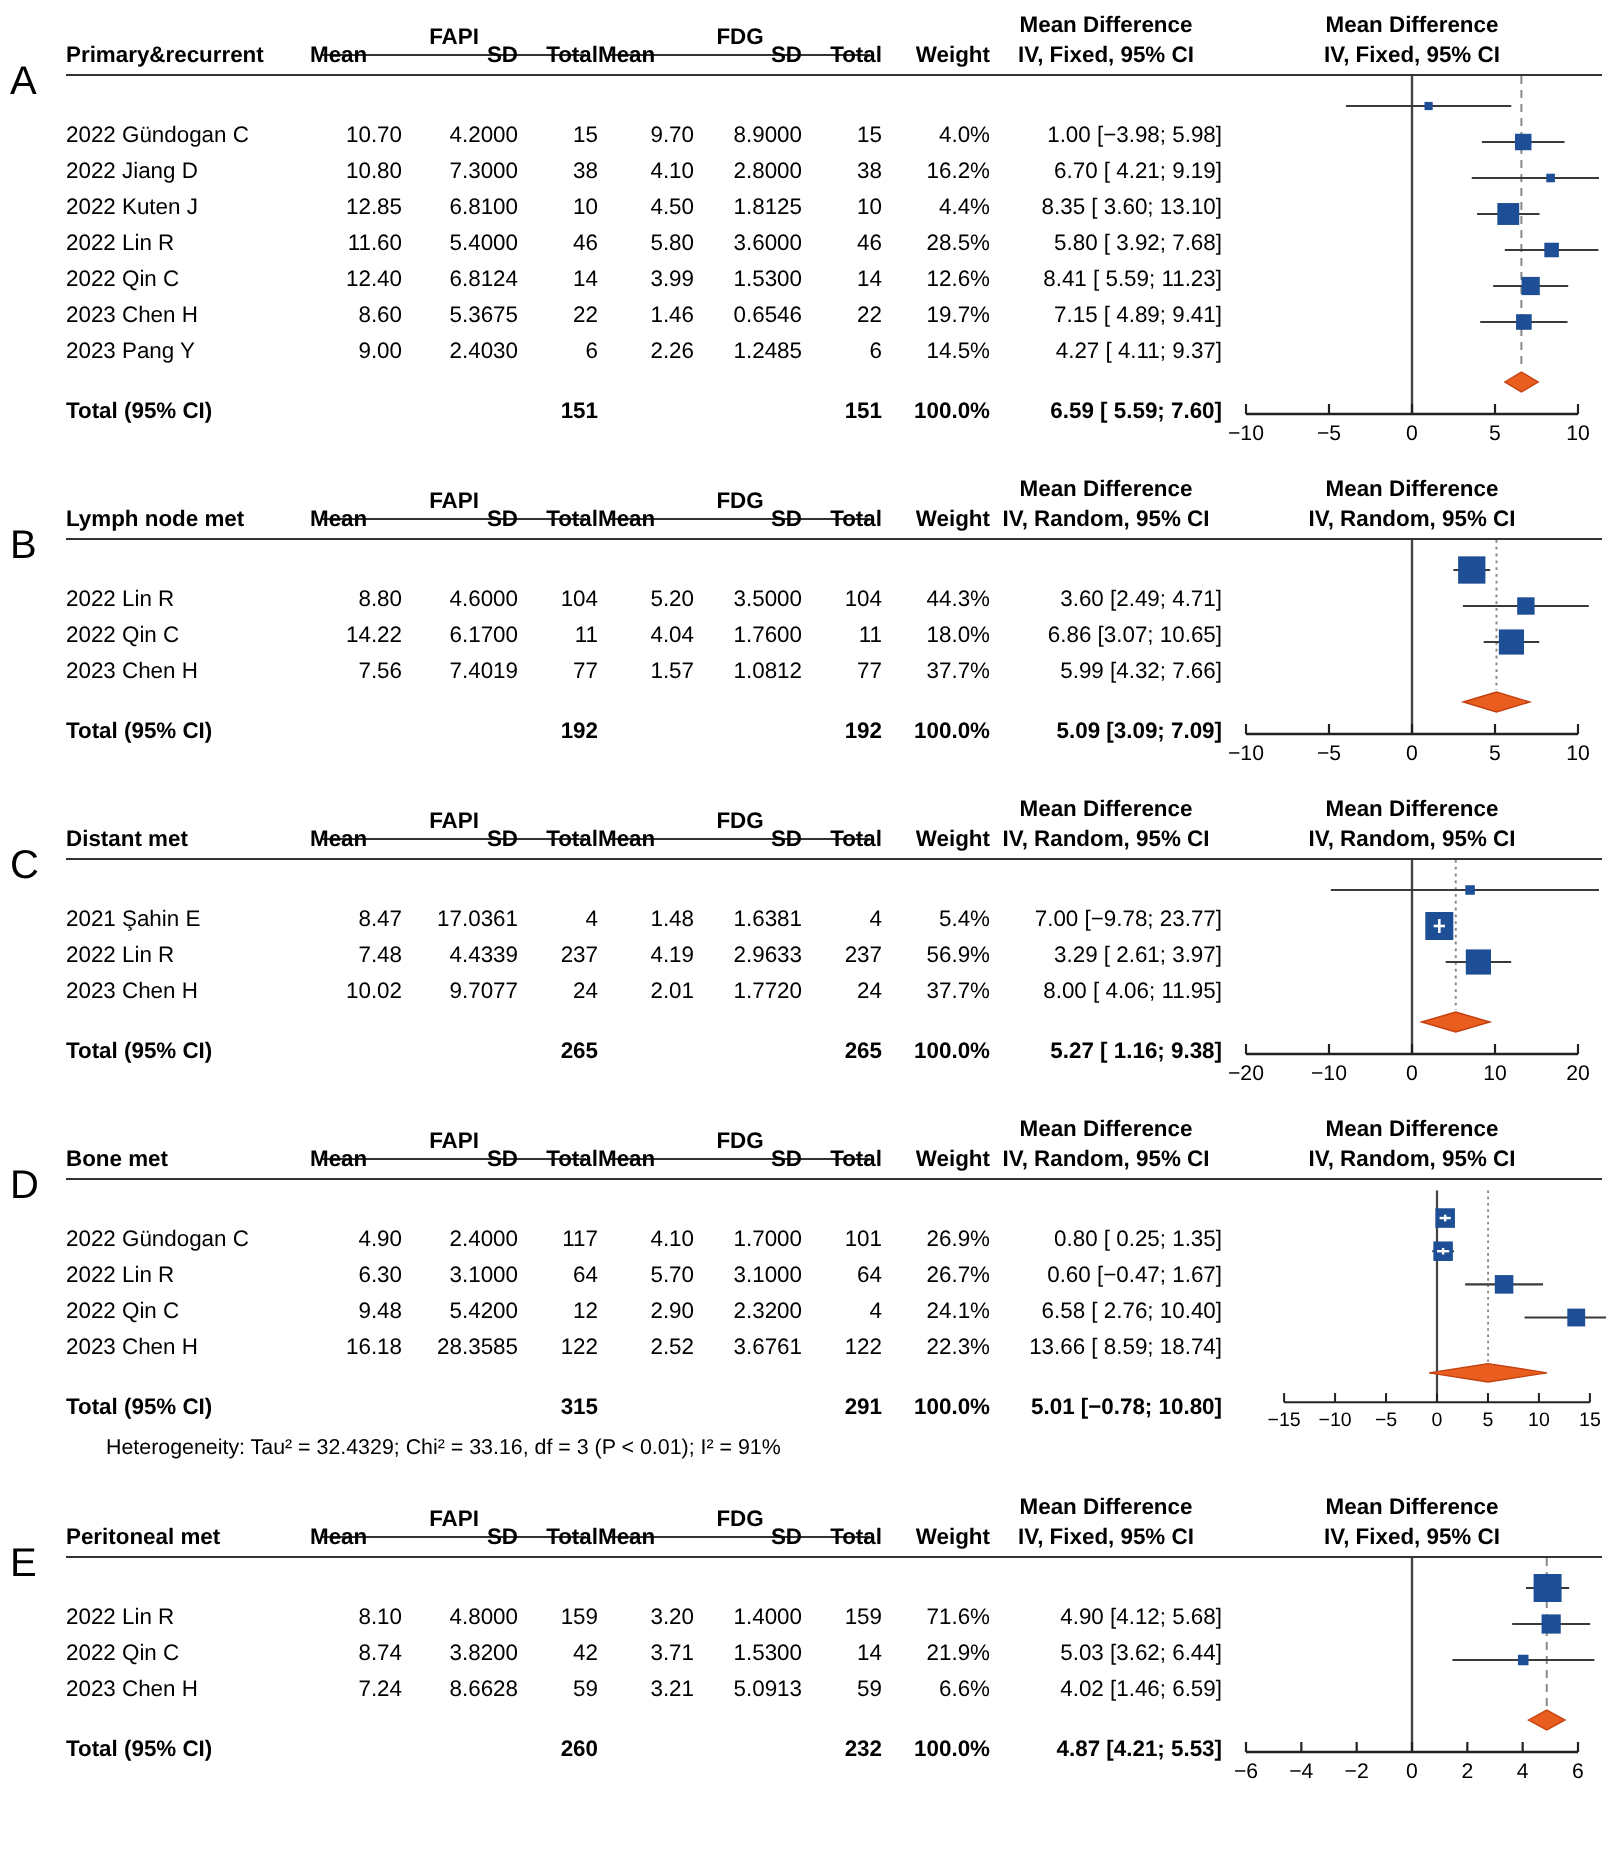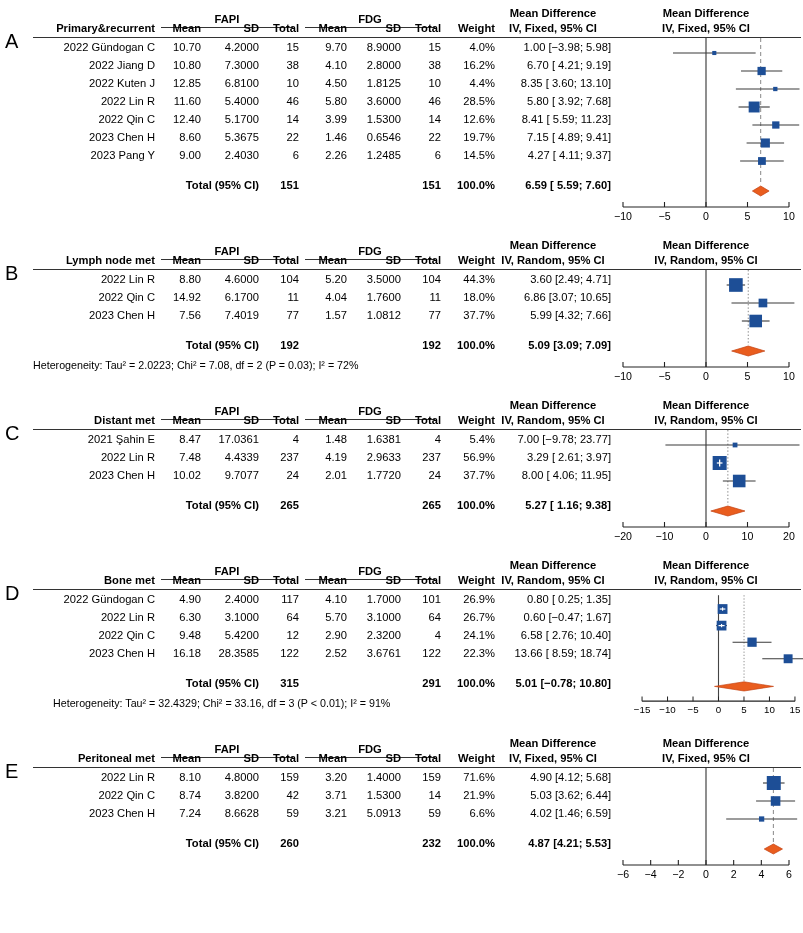--- a/index.html
+++ b/index.html
@@ -4,30 +4,30 @@
 <style>
   html,body{margin:0;padding:0;background:#ffffff;color:#000;}
   body{width:803px;font-family:"Liberation Sans", sans-serif;font-size:11.2px;padding:6px 0 0 3px;}
   .panel{position:relative;padding-left:30px;margin-bottom:14px;}
   .letter{position:absolute;left:2px;top:24px;font-size:20px;color:#000;}
   .hdr{display:flex;}
   .grid{display:grid;grid-template-columns:122px 46px 58px 40px 48px 54px 40px 54px 116px;width:578px;}
   .grid1{display:grid;grid-template-columns:122px 144px 142px 54px 116px;width:578px;}
   .cell{white-space:nowrap;overflow:visible;}
   .b{font-weight:bold;}
-  .tl{text-align:right;}
+  .tl{text-align:left;}
   .tr{text-align:right;}
   .tc{text-align:center;}
   .gh{font-weight:bold;text-align:center;border-bottom:1.3px solid #333;margin:6px 6px;height:15px;line-height:14px;}
   .hrow{height:15px;line-height:15px;}
   .plot-hdr{width:190px;text-align:center;font-weight:bold;line-height:15px;}
   .hrule{border-bottom:1.7px solid #333;width:768px;height:0;margin-top:1px;}
   .bodywrap{display:flex;}
   .trow{height:18px;line-height:18px;}
-  .first{margin-top:0;}
+  .first{margin-top:21px;}
   .spacer{height:12px;}
   .het{height:20px;line-height:22px;font-size:10.7px;}
   svg.plot{display:block;}
   .axis-label{font-size:10.6px;}
 </style>
 </head>
 <body>
 
 <div id="figure">
     <section class="panel">
@@ -101,21 +101,21 @@
             <div class="cell tr">46</div>
             <div class="cell tr">5.80</div>
             <div class="cell tr">3.6000</div>
             <div class="cell tr">46</div>
             <div class="cell tr">28.5%</div>
             <div class="cell tr">5.80 [ 3.92; 7.68]</div>
           </div>
           <div class="grid trow">
             <div class="cell tl">2022 Qin C</div>
             <div class="cell tr">12.40</div>
-            <div class="cell tr">5.1700</div>
+            <div class="cell tr">6.8124</div>
             <div class="cell tr">14</div>
             <div class="cell tr">3.99</div>
             <div class="cell tr">1.5300</div>
             <div class="cell tr">14</div>
             <div class="cell tr">12.6%</div>
             <div class="cell tr">8.41 [ 5.59; 11.23]</div>
           </div>
           <div class="grid trow">
             <div class="cell tl">2023 Chen H</div>
             <div class="cell tr">8.60</div>
@@ -218,21 +218,21 @@
             <div class="cell tr">4.6000</div>
             <div class="cell tr">104</div>
             <div class="cell tr">5.20</div>
             <div class="cell tr">3.5000</div>
             <div class="cell tr">104</div>
             <div class="cell tr">44.3%</div>
             <div class="cell tr">3.60 [2.49; 4.71]</div>
           </div>
           <div class="grid trow">
             <div class="cell tl">2022 Qin C</div>
-            <div class="cell tr">14.92</div>
+            <div class="cell tr">14.22</div>
             <div class="cell tr">6.1700</div>
             <div class="cell tr">11</div>
             <div class="cell tr">4.04</div>
             <div class="cell tr">1.7600</div>
             <div class="cell tr">11</div>
             <div class="cell tr">18.0%</div>
             <div class="cell tr">6.86 [3.07; 10.65]</div>
           </div>
           <div class="grid trow">
             <div class="cell tl">2023 Chen H</div>
@@ -248,21 +248,20 @@
           <div class="spacer"></div>
           <div class="grid trow b">
             <div class="cell tl" style="grid-column: 1 / 4;">Total (95% CI)</div>
             <div class="cell tr">192</div>
             <div class="cell"></div>
             <div class="cell"></div>
             <div class="cell tr">192</div>
             <div class="cell tr">100.0%</div>
             <div class="cell tr">5.09 [3.09; 7.09]</div>
           </div>
-          <div class="het" style="width: 578px;">Heterogeneity: Tau² = 2.0223; Chi² = 7.08, df = 2 (P = 0.03); I² = 72%</div>
         </div>
         <svg class="plot" width="190" height="114" viewBox="0 0 190 114">
           <line x1="137.247" y1="0" x2="137.247" y2="75" stroke="#888" stroke-width="1" stroke-dasharray="1.4,2"></line>
           <line x1="95" y1="0" x2="95" y2="97" stroke="#444" stroke-width="1.2"></line>
           <line x1="115.66700000000002" y1="15" x2="134.09300000000002" y2="15" stroke="#3a3a3a" stroke-width="1.1"></line>
           <rect x="118.05777987015958" y="8.177779870159569" width="13.644440259680863" height="13.644440259680863" fill="#1D4E96"></rect>
           <line x1="120.48100000000001" y1="33" x2="183.395" y2="33" stroke="#3a3a3a" stroke-width="1.1"></line>
           <rect x="147.58929329570276" y="28.651293295702732" width="8.697413408594533" height="8.697413408594533" fill="#1D4E96"></rect>
           <line x1="130.856" y1="51" x2="158.578" y2="51" stroke="#3a3a3a" stroke-width="1.1"></line>
           <rect x="138.42346661246643" y="44.706466612466414" width="12.587066775067175" height="12.587066775067175" fill="#1D4E96"></rect>

